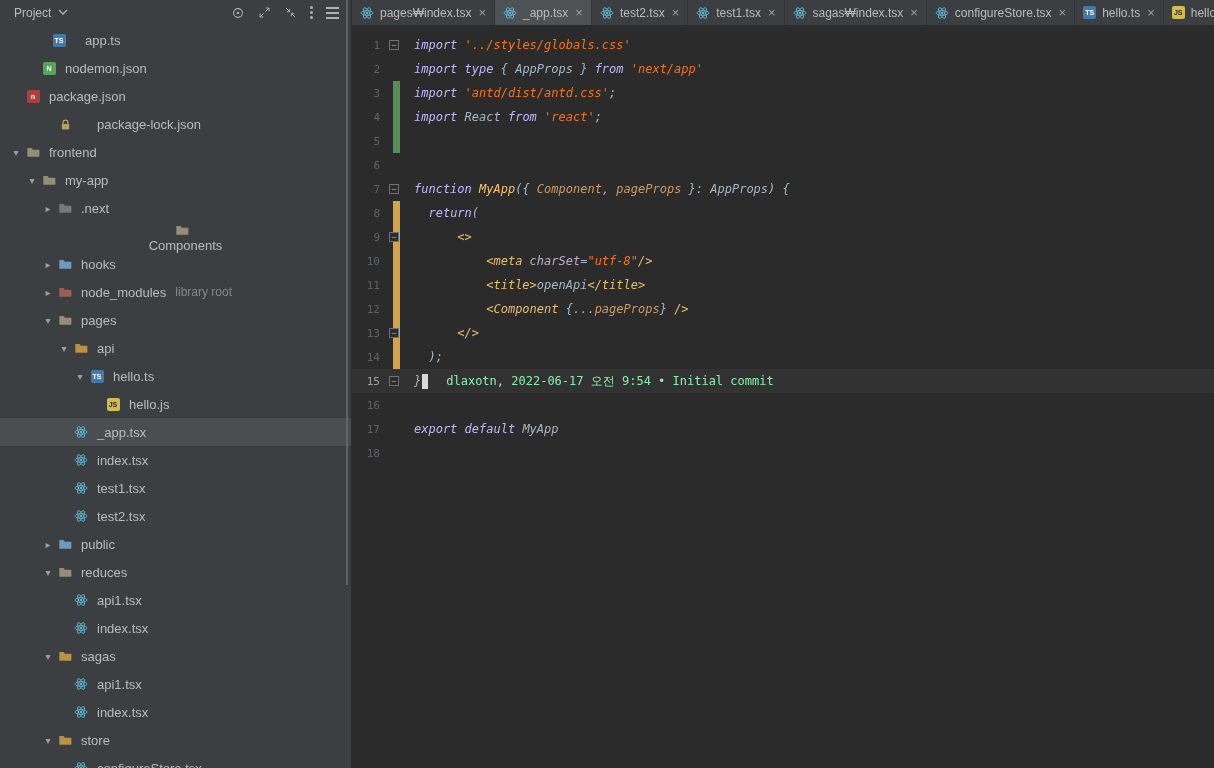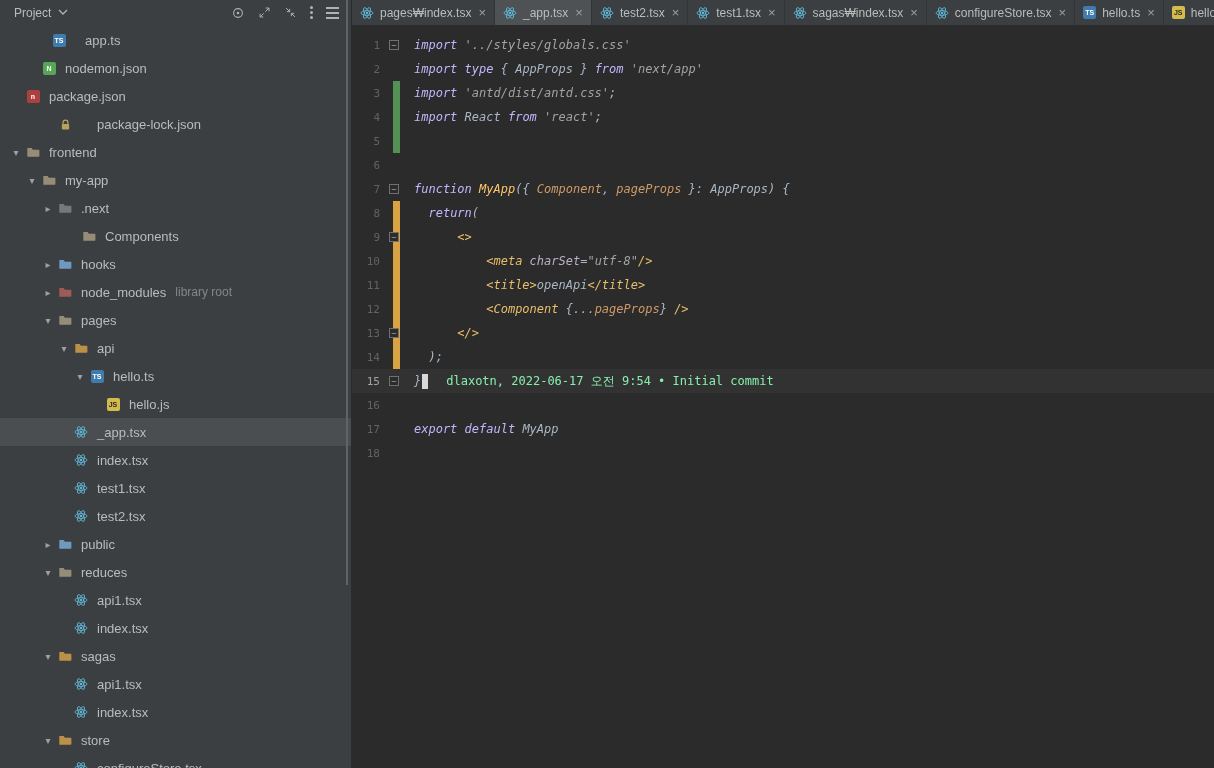--- a/index.html
+++ b/index.html
@@ -57,21 +57,21 @@
   .gut { width:20px; flex:none; position:relative; height:24px; }
   .gut .bar { position:absolute; left:7px; top:0; bottom:0; width:7px; }
   .bar.green  { background:var(--added,#549154); }
   .bar.orange { background:var(--modified,#d9a343); }
   .fold { position:absolute; left:3px; top:7px; width:10px; height:10px;
           border:1px solid #6e7173; background:#2b2b2b; color:#9da0a3;
           font:normal 9px "DejaVu Sans Mono",monospace; line-height:8px; text-align:center;
           z-index:2; cursor:pointer; }
   .code { padding-left:8px; white-space:pre; }
   .t-kw    { color:#c4b5fd; }
-  .t-str   { color:#a3a3a3; }
+  .t-str   { color:#f97316; }
   .t-def   { color:#a9b7c6; }
   .t-fn    { color:#ffc66b; }
   .t-tag   { color:#e8bf6a; }
   .t-attr  { color:#bcb0c9; }
   .t-param { color:#d19a66; }
   .caret { display:inline-block; width:6px; height:15px; background:#d8d8d8;
            vertical-align:middle; margin-left:1px; }
   .blame { color:#86efac; margin-left:18px; font-style:normal;text-align:right; }
 </style>
 </head>
@@ -162,21 +162,21 @@
         </div>
         <div class="tree-row" style="padding-left: 40px;">
           <span class="tree-chevron">▸</span>
           <span class="tree-icon">
             <svg width="14" height="14" viewBox="0 0 16 16">
               <path d="M1.5 3.5 h4.8 l1.6 2 h6.6 a0.8 0.8 0 0 1 0.8 0.8 V12.7 a0.8 0.8 0 0 1 -0.8 0.8 H1.5 Z" fill="#75797b"></path>
             </svg>
           </span>
           <span class="tree-label">.next</span>
         </div>
-        <div class="tree-row" style="padding-left: 64px;">
+        <div class="tree-row" style="padding-left: 20px; flex-direction: column;">
           <span class="tree-chevron"></span>
           <span class="tree-icon">
             <svg width="14" height="14" viewBox="0 0 16 16">
               <path d="M1.5 3.5 h4.8 l1.6 2 h6.6 a0.8 0.8 0 0 1 0.8 0.8 V12.7 a0.8 0.8 0 0 1 -0.8 0.8 H1.5 Z" fill="#958d77"></path>
             </svg>
           </span>
           <span class="tree-label">Components</span>
         </div>
         <div class="tree-row" style="padding-left: 40px;">
           <span class="tree-chevron">▸</span>

